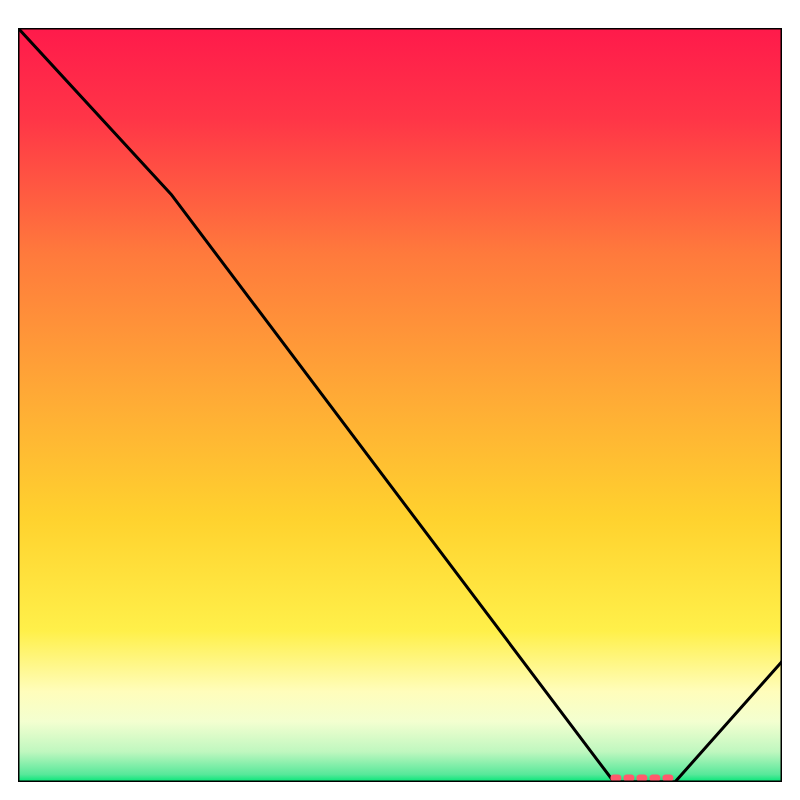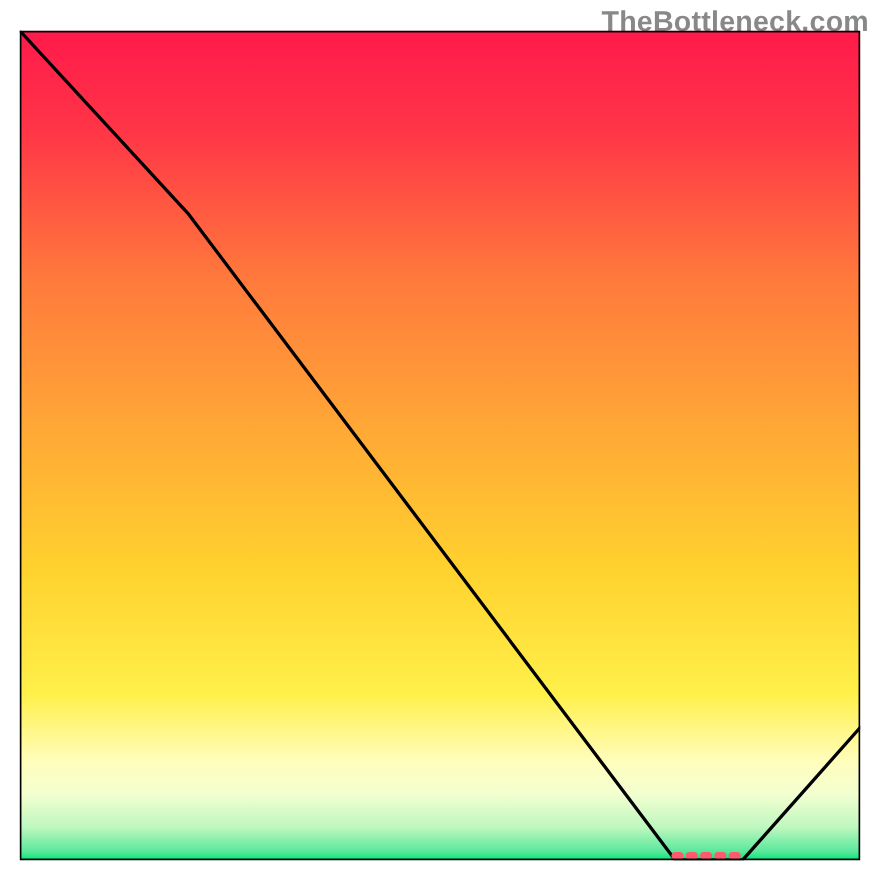--- a/index.html
+++ b/index.html
@@ -35,21 +35,20 @@
   }
   .plot svg {
     display: block;
   }
 </style>
 </head>
 <body>
 
 <div class="wrap">
 
-  <div class="watermark">TheBottleneck.com</div>
 
   <div class="plot">
     <svg id="chart-svg" width="764" height="754" viewBox="0 0 764 754">
       <defs>
 
         <linearGradient id="heat" x1="0" y1="0" x2="0" y2="1">
           <stop offset="0%" stop-color="#ff1a4b"></stop>
           <stop offset="12%" stop-color="#ff3547"></stop>
           <stop offset="30%" stop-color="#ff7a3c"></stop>
           <stop offset="48%" stop-color="#ffa836"></stop>

